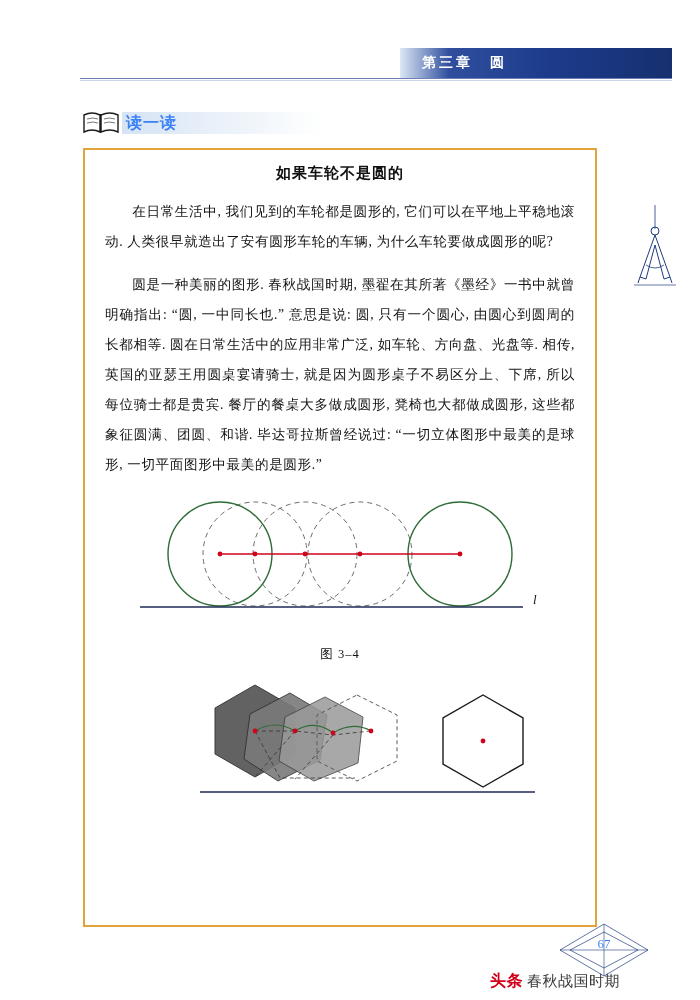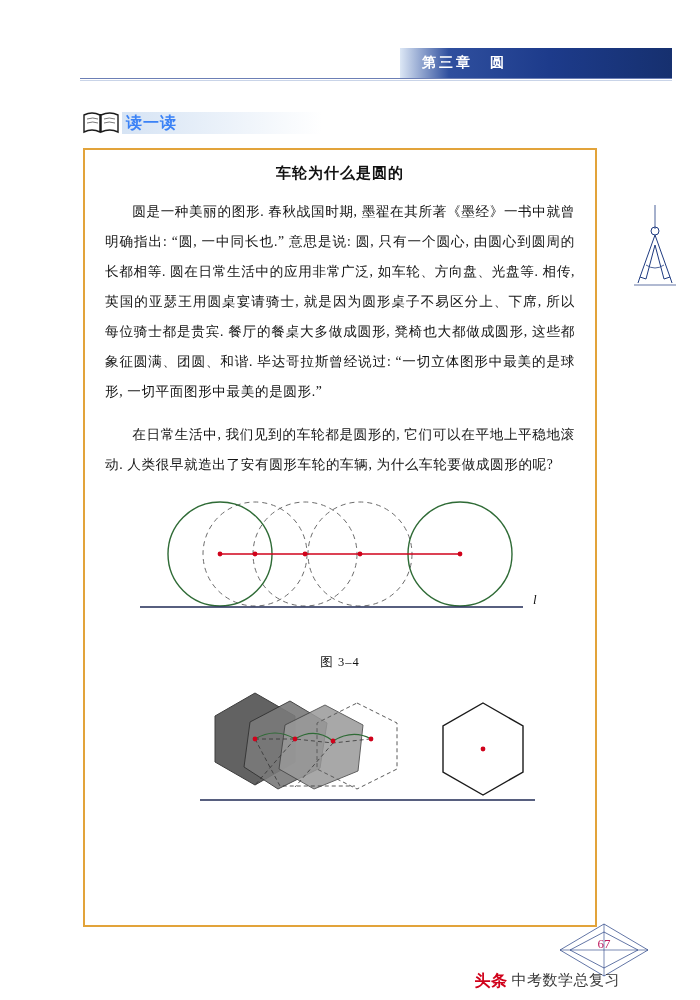--- a/index.html
+++ b/index.html
@@ -134,51 +134,52 @@
 
   
   .fig {
     position: relative;
     margin: 0 auto;
   }
   .fig-cap {
     text-align: center;
     font-size: 12.5px;
     color: #111;
-    margin-top: 16px;
+    margin-top: 8px;
     letter-spacing: 1px;
   }
 
   
   .page-num-wrap {
     position: absolute;
     left: 556px;
     top: 920px;
     width: 96px;
     height: 58px;
   }
   .page-num {
     position: absolute;
     left: 0; top: 16px;
     width: 96px;
     text-align: center;
     font-size: 13px;
-    color: #be185d;
+    color: #3b82f6;
   }
 
   
   .watermark {
     position: absolute;
     right: 14px;
     bottom: 8px;
     font-size: 15px;
     font-family: "Liberation Sans", sans-serif;
     color: #3a3a3a;
     letter-spacing: 0.5px;
     display: flex;
+    align-items: center;
     margin-top: 13px;
   }
   .wm-logo {
     font-weight: bold;
     color: #d0021b;
     margin-right: 4px;
     font-size: 16px;
   }
 </style>
 </head>
@@ -216,24 +217,24 @@
       <path d="M26 60 Q35 66 44 60" fill="none" stroke="#1f3b80" stroke-width="0.8"></path>
       <line x1="20" y1="72" x2="18" y2="78" stroke="#1f3b80" stroke-width="1"></line>
       <line x1="50" y1="72" x2="52" y2="78" stroke="#1f3b80" stroke-width="1"></line>
       <line x1="14" y1="80" x2="56" y2="80" stroke="#1f3b80" stroke-width="0.7"></line>
     </svg>
   </div>
 
   <div class="content-box">
     <div class="inner">
 
-      <div class="doc-title">车轮为什么是圆的</div>
-
+      <div class="doc-title">如果车轮不是圆的</div>
+
+      <p class="para">在日常生活中, 我们见到的车轮都是圆形的, 它们可以在平地上平稳地滚动. 人类很早就造出了安有圆形车轮的车辆, 为什么车轮要做成圆形的呢?</p>
       <p class="para">圆是一种美丽的图形. 春秋战国时期, 墨翟在其所著《墨经》一书中就曾明确指出: “圆, 一中同长也.” 意思是说: 圆, 只有一个圆心, 由圆心到圆周的长都相等. 圆在日常生活中的应用非常广泛, 如车轮、方向盘、光盘等. 相传, 英国的亚瑟王用圆桌宴请骑士, 就是因为圆形桌子不易区分上、下席, 所以每位骑士都是贵宾. 餐厅的餐桌大多做成圆形, 凳椅也大都做成圆形, 这些都象征圆满、团圆、和谐. 毕达哥拉斯曾经说过: “一切立体图形中最美的是球形, 一切平面图形中最美的是圆形.”</p>
-      <p class="para">在日常生活中, 我们见到的车轮都是圆形的, 它们可以在平地上平稳地滚动. 人类很早就造出了安有圆形车轮的车辆, 为什么车轮要做成圆形的呢?</p>
 
       <div class="fig" style="margin-top:14px;">
         <svg width="470" height="140" viewBox="0 0 470 140">
 
           <circle cx="150" cy="60" r="52" fill="none" stroke="#6b6b6b" stroke-width="1" stroke-dasharray="5,4"></circle>
           <circle cx="200" cy="60" r="52" fill="none" stroke="#6b6b6b" stroke-width="1" stroke-dasharray="5,4"></circle>
           <circle cx="255" cy="60" r="52" fill="none" stroke="#6b6b6b" stroke-width="1" stroke-dasharray="5,4"></circle>
 
           <circle cx="115" cy="60" r="52" fill="none" stroke="#2f6b36" stroke-width="1.4"></circle>
           <circle cx="355" cy="60" r="52" fill="none" stroke="#2f6b36" stroke-width="1.4"></circle>
@@ -289,16 +290,16 @@
       <polygon points="48,4 92,30 48,56 4,30" fill="none" stroke="#1f3b80" stroke-width="0.7"></polygon>
       <polygon points="48,12 82,30 48,48 14,30" fill="none" stroke="#1f3b80" stroke-width="0.7"></polygon>
       <line x1="4" y1="30" x2="92" y2="30" stroke="#1f3b80" stroke-width="0.6"></line>
       <line x1="48" y1="4" x2="48" y2="56" stroke="#1f3b80" stroke-width="0.6"></line>
     </svg>
     <div class="page-num">67</div>
   </div>
 
   <div class="watermark">
     <span class="wm-logo">头条</span>
-    <span>中考数学总复习</span>
+    <span>春秋战国时期</span>
   </div>
 
 </div>
 
 </body></html>

